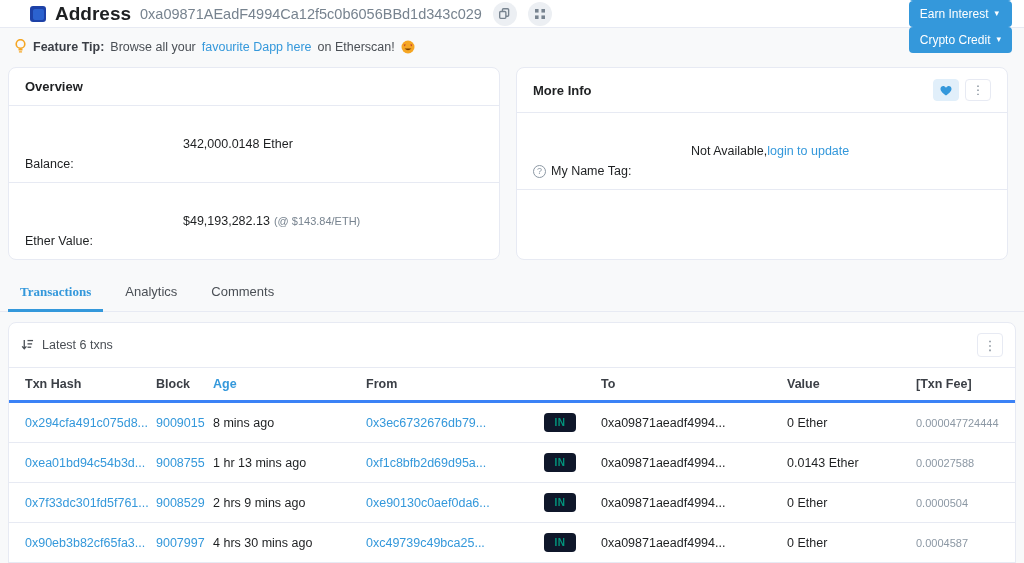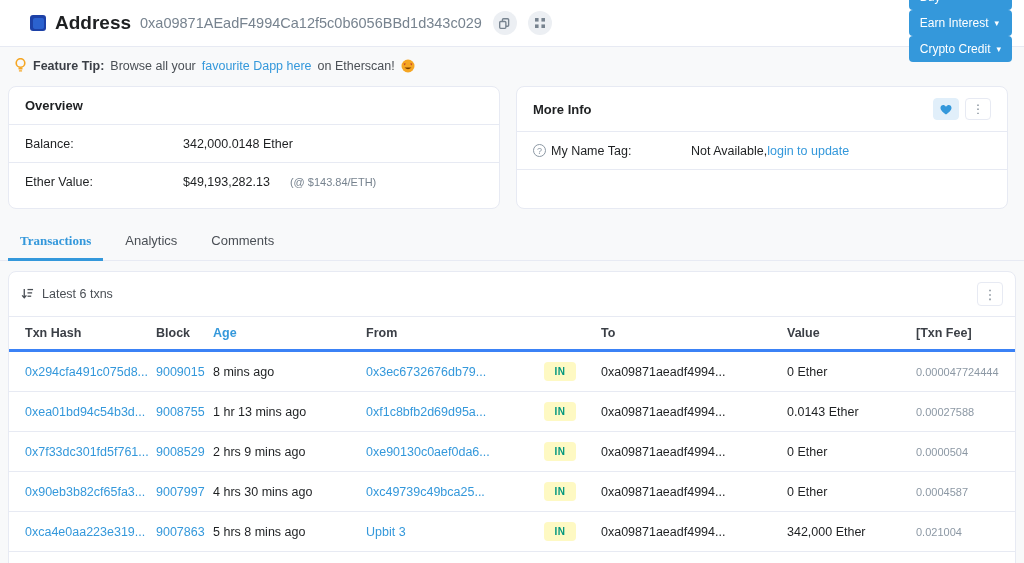--- a/index.html
+++ b/index.html
@@ -8,21 +8,21 @@
     font-family:"Liberation Sans", sans-serif;
     font-size:12.5px;
     color:#1e2022;
     background:#f8f9fa;
   }
   a { text-decoration:none; color:var(--accent,#3498db); cursor:pointer; }
 
   
   .page-header {
     background:#fff;
-    height:47px;
+    height:28px;
     display:flex; align-items:center; justify-content:space-between;
     padding:0 12px;
     border-bottom:1px solid #e7eaf3;
   }
   .title-wrap { display:flex; align-items:center; gap:9px; padding-left:18px; }
   .addr-identicon {
     width:16px; height:16px; border-radius:3px;
     background:#1d41a7;
     position:relative; overflow:hidden;
   }
@@ -72,22 +72,22 @@
     background:#fff; color:#77838f; cursor:pointer; font-size:12px;
     display:inline-flex; align-items:center; justify-content:center;
   }
   .mini-btn.fav { background:#e1effa; border-color:#e1effa; color:var(--accent,#3498db); }
   .kv-row {
     display:flex; align-items:center;
     padding:11px 16px; border-bottom:1px solid #e7eaf3;
     min-height:38px;
   }
   .kv-row:last-child { border-bottom:none; }
-  .kv-label { width:158px; flex:none; color:#1e2022; display:flex; align-items:center; gap:5px; }
-  .kv-note { font-size:11px; color:#77838f; margin-left:20px; }
+  .kv-label { width:158px; flex:none; color:#1e2022; display:flex; align-items:center; gap:5px;margin-top:40px; }
+  .kv-note { font-size:11px; color:#77838f; margin-left:4px; }
   .help-icon {
     width:13px; height:13px; border-radius:50%;
     border:1px solid #8c98a4; color:#8c98a4;
     font-size:9px; display:inline-flex; align-items:center; justify-content:center;
     flex:none;
   }
   .more-info-spacer { height:38px; }
 
   
   .tabs {
@@ -129,21 +129,21 @@
     white-space:nowrap; overflow:hidden; font-size:12.5px;
   }
   tbody td:first-child { padding-left:16px; }
   .col-hash{width:139px;} .col-block{width:57px;} .col-age{width:153px;}
   .col-from{width:178px;} .col-dir{width:57px;} .col-to{width:186px;}
   .col-value{width:129px;} .col-fee{width:auto;}
   th.age-header { color:var(--accent,#3498db); cursor:pointer; font-weight:bold; }
   .fee-cell { color:#8c98a4; font-size:11px; }
   .badge-in {
     display:inline-block; min-width:32px; text-align:center;
-    background:#fef9c3; color:#02977e;
+    background:#0f172a; color:#02977e;
     font-size:10px; font-weight:bold; letter-spacing:.5px;
     padding:4px 6px; border-radius:4px;
   }
 
   svg.ic { display:block; }
 </style>
 </head>
 <body>
 
 <div class="page-header">

